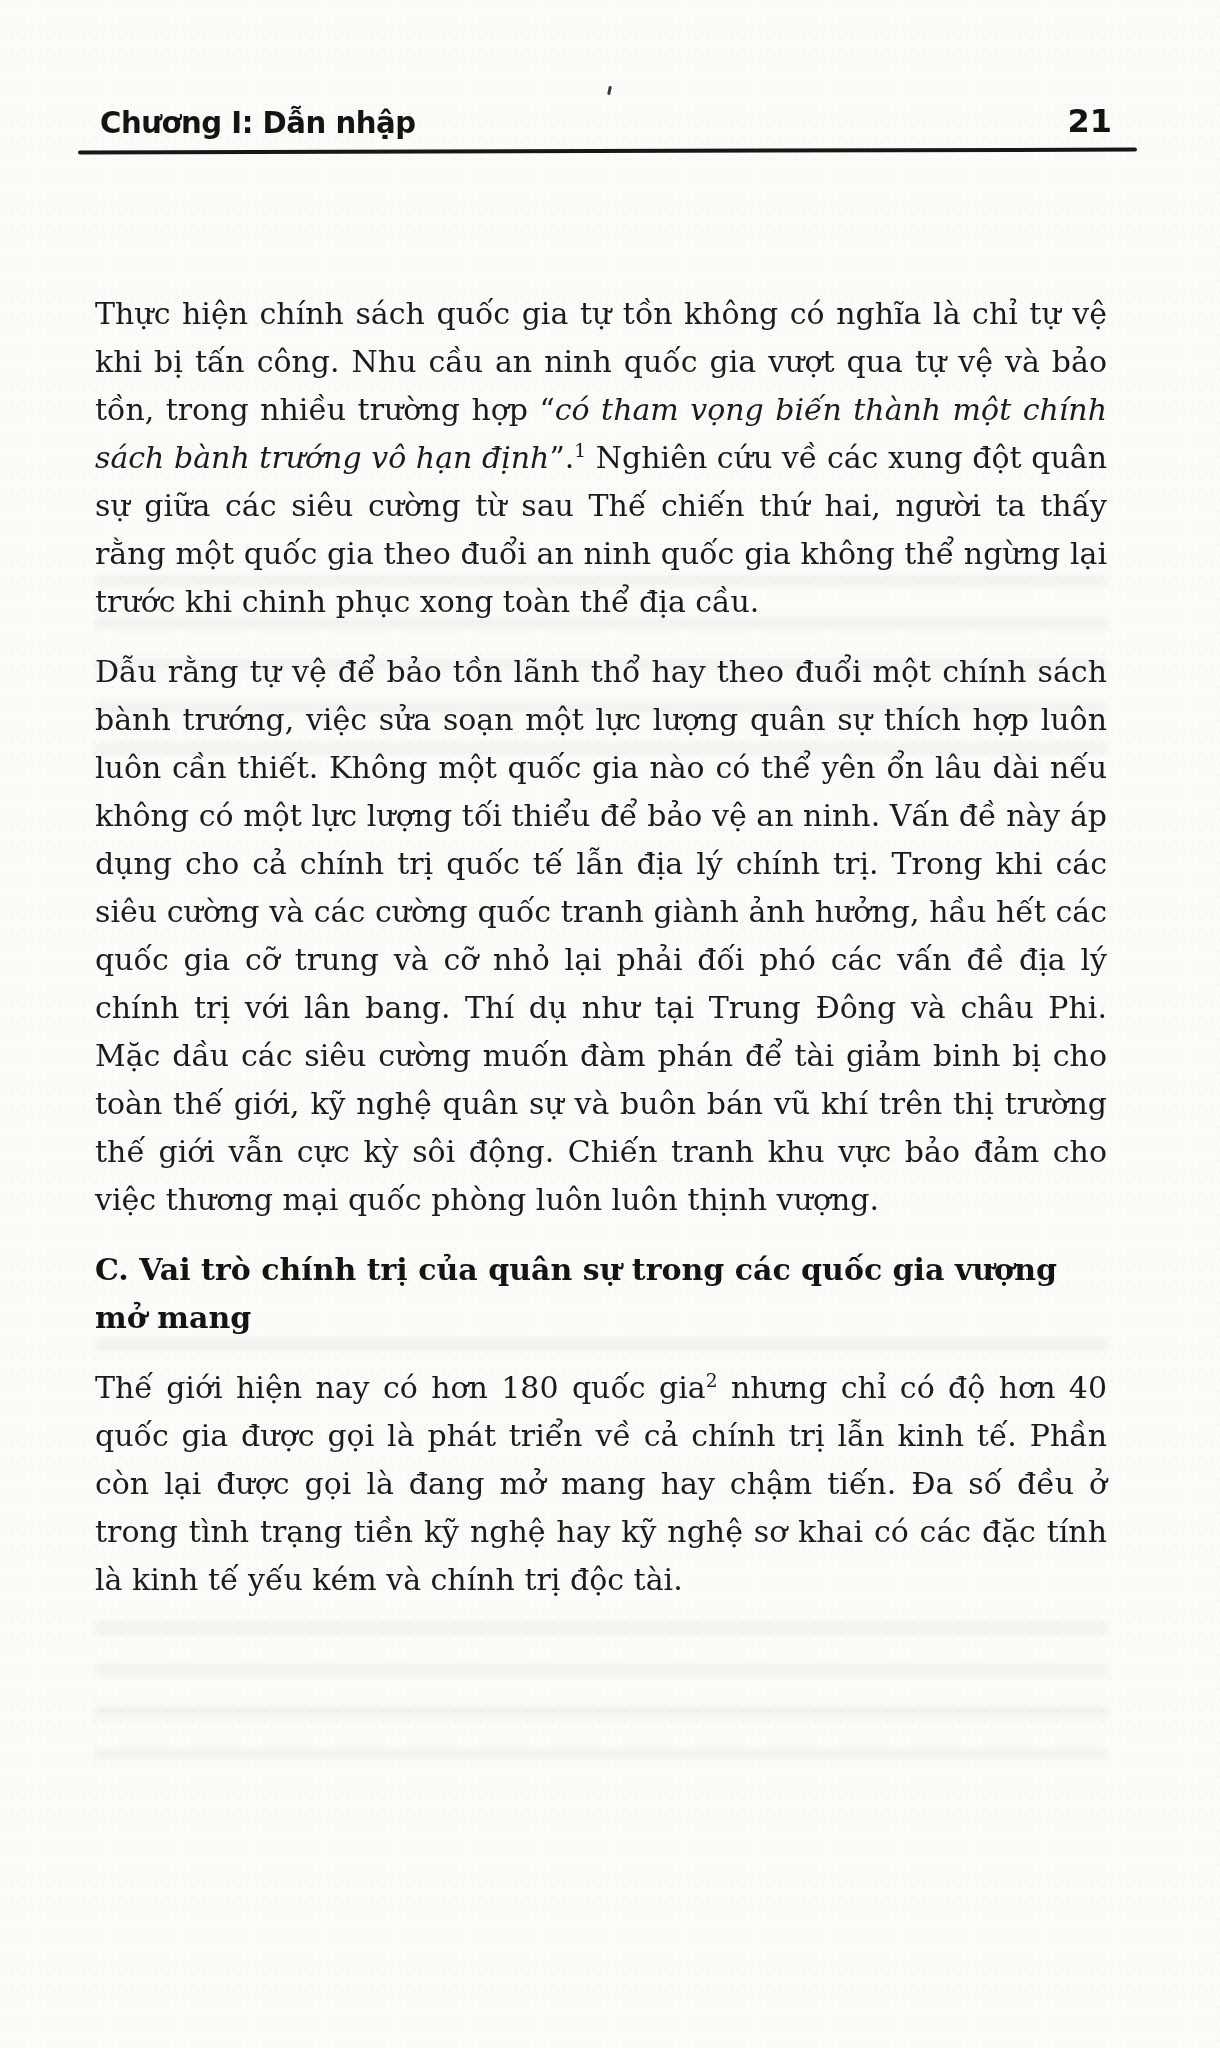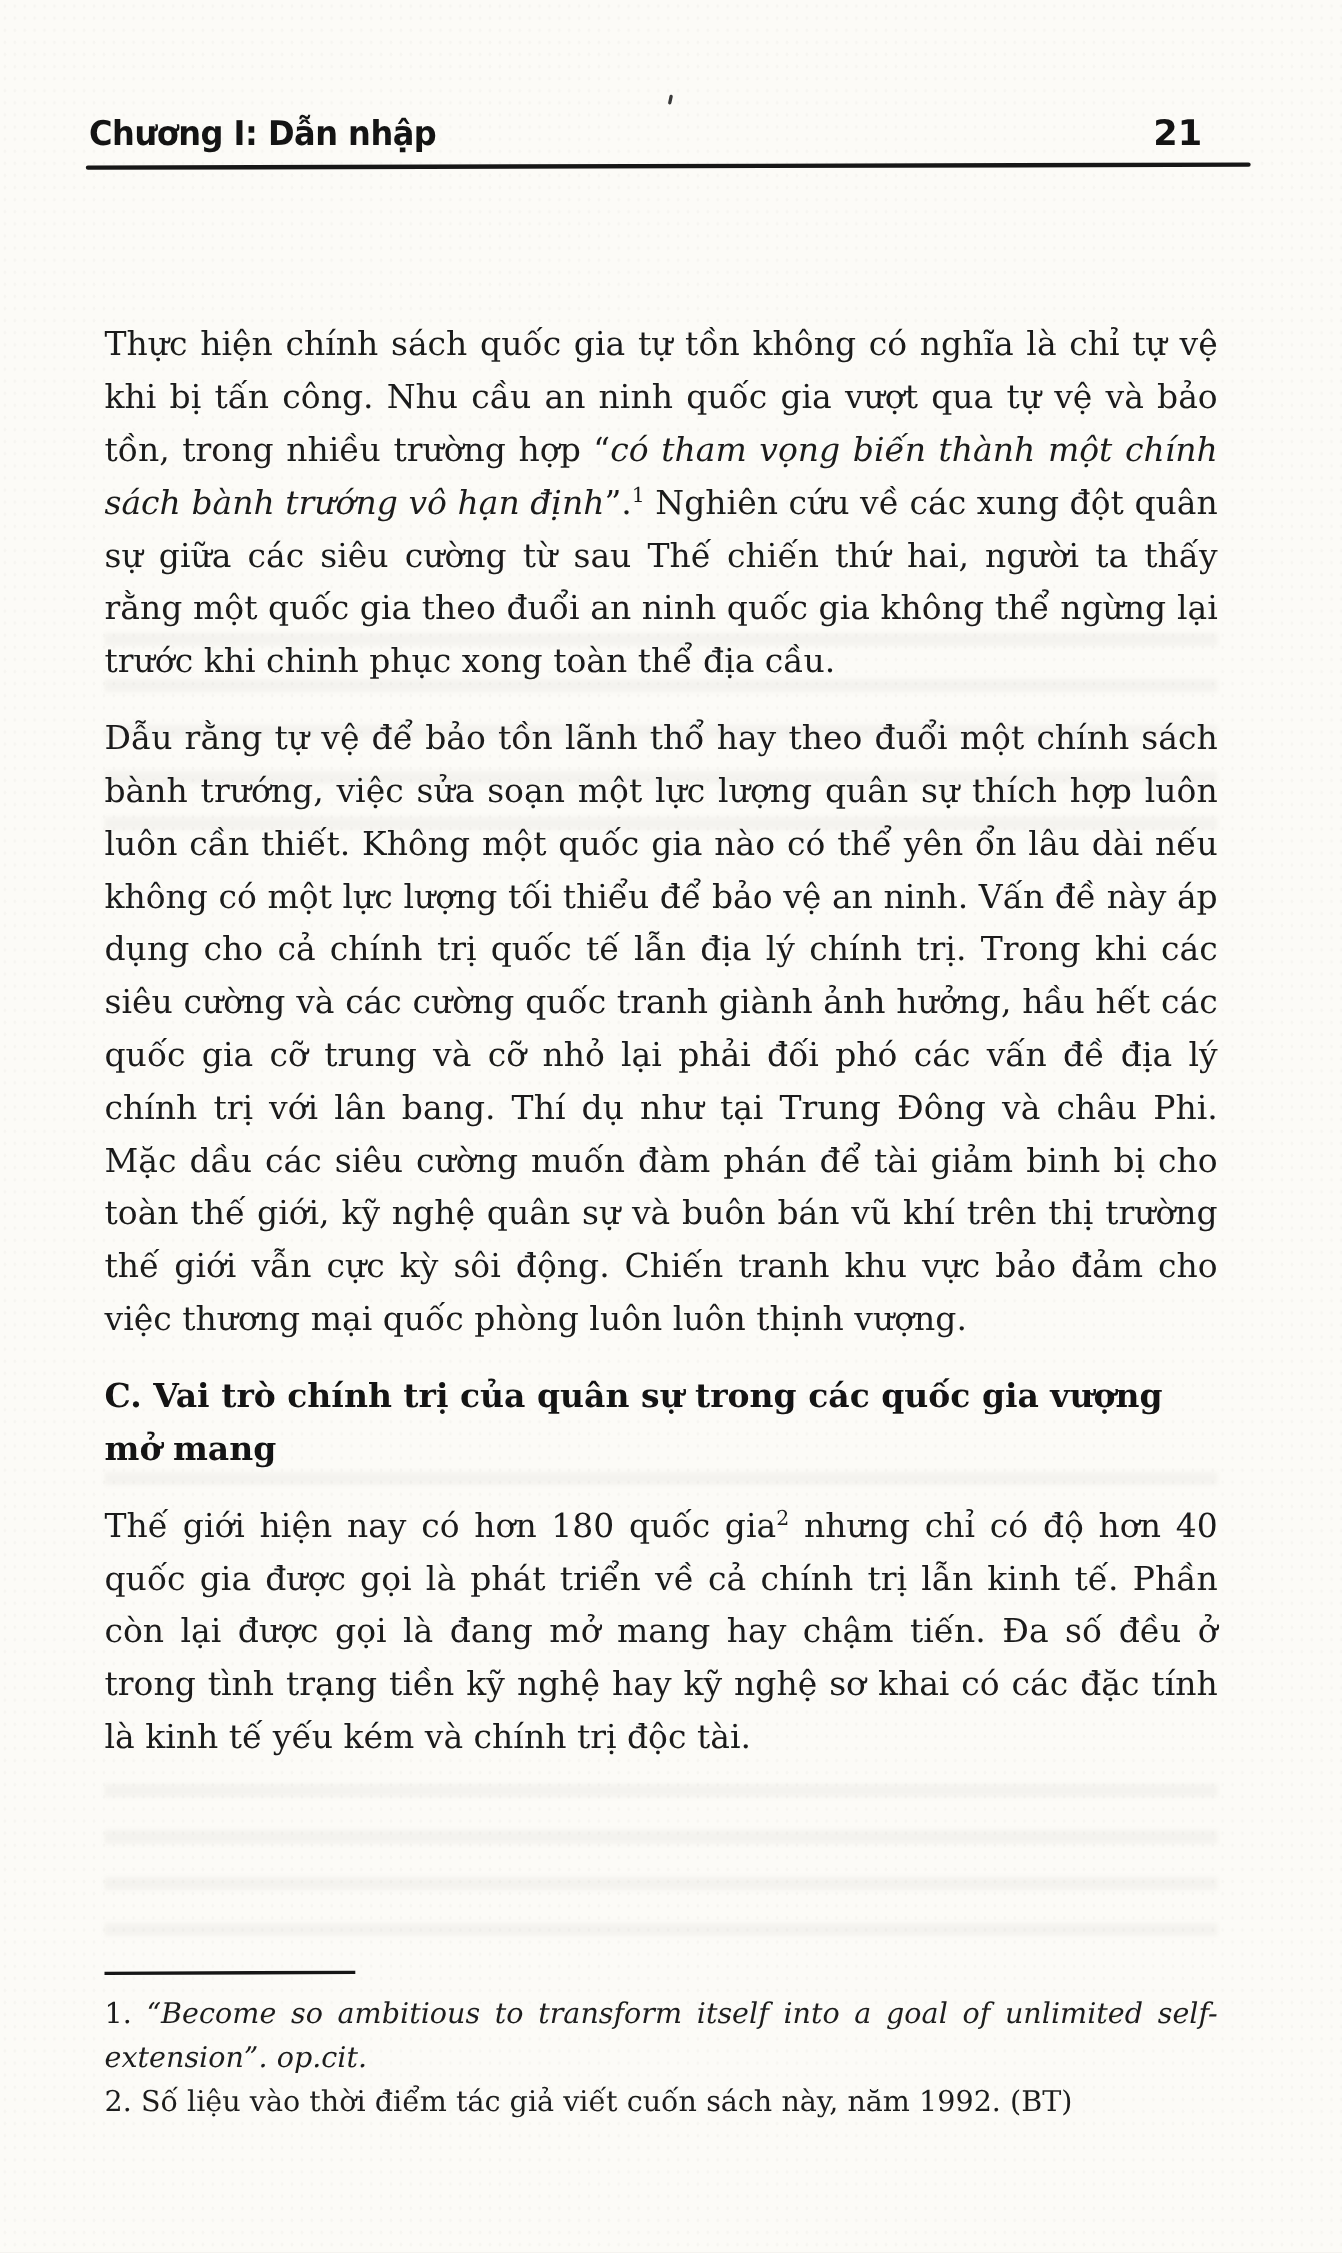--- a/index.html
+++ b/index.html
@@ -12,21 +12,21 @@
     font-family:"DejaVu Serif","Liberation Serif",serif;
     color:#1a1a1a;
   }
   
   .bleed{
     position:absolute; left:95px; width:1012px; pointer-events:none;
     background:repeating-linear-gradient(180deg, transparent 0 30px, rgba(110,105,95,0.05) 30px 42px);
     filter:blur(2px);
   }
   .header-row{
-    position:absolute; top:102px; left:81px; width:1012px;
+    position:absolute; top:102px; left:100px; width:1012px;
     display:flex; justify-content:space-between; align-items:flex-end;
     font-family:"DejaVu Sans","Liberation Sans",sans-serif;
     font-weight:700; font-size:31px; color:#141414;
   }
   .chapter-title{transform:scaleX(0.94); transform-origin:left bottom; letter-spacing:-0.5px;}
   .page-number{font-size:32px;}
   .header-rule{
     position:absolute; top:149px; left:78px; width:1059px; height:4px;
     background:#171717; border-radius:2px; transform:rotate(-0.15deg);
   }
@@ -81,25 +81,14 @@
     </p>
 
     <p class="section-heading">C. Vai trò chính trị của quân sự trong các quốc gia vượng mở mang</p>
 
     <p>
       <span>Thế giới hiện nay có hơn 180 quốc gia</span><sup class="fnref">2</sup><span> nhưng chỉ có độ hơn 40 quốc gia được gọi là phát triển về cả chính trị lẫn kinh tế. Phần còn lại được gọi là đang mở mang hay chậm tiến. Đa số đều ở trong tình trạng tiền kỹ nghệ hay kỹ nghệ sơ khai có các đặc tính là kinh tế yếu kém và chính trị độc tài.</span>
     </p>
 
   </div>
 
-  <div class="footnotes">
-    <div class="fn-rule"></div>
-    <p class="footnote">
-      <span>1.</span>
-      <span class="fn-italic">“Become so ambitious to transform itself into a goal of unlimited self-extension”. op.cit.</span>
-    </p>
-    <p class="footnote">
-      <span>2.</span>
-      <span>Số liệu vào thời điểm tác giả viết cuốn sách này, năm 1992. (BT)</span>
-    </p>
-  </div>
 
 </div>
 
 </body></html>

